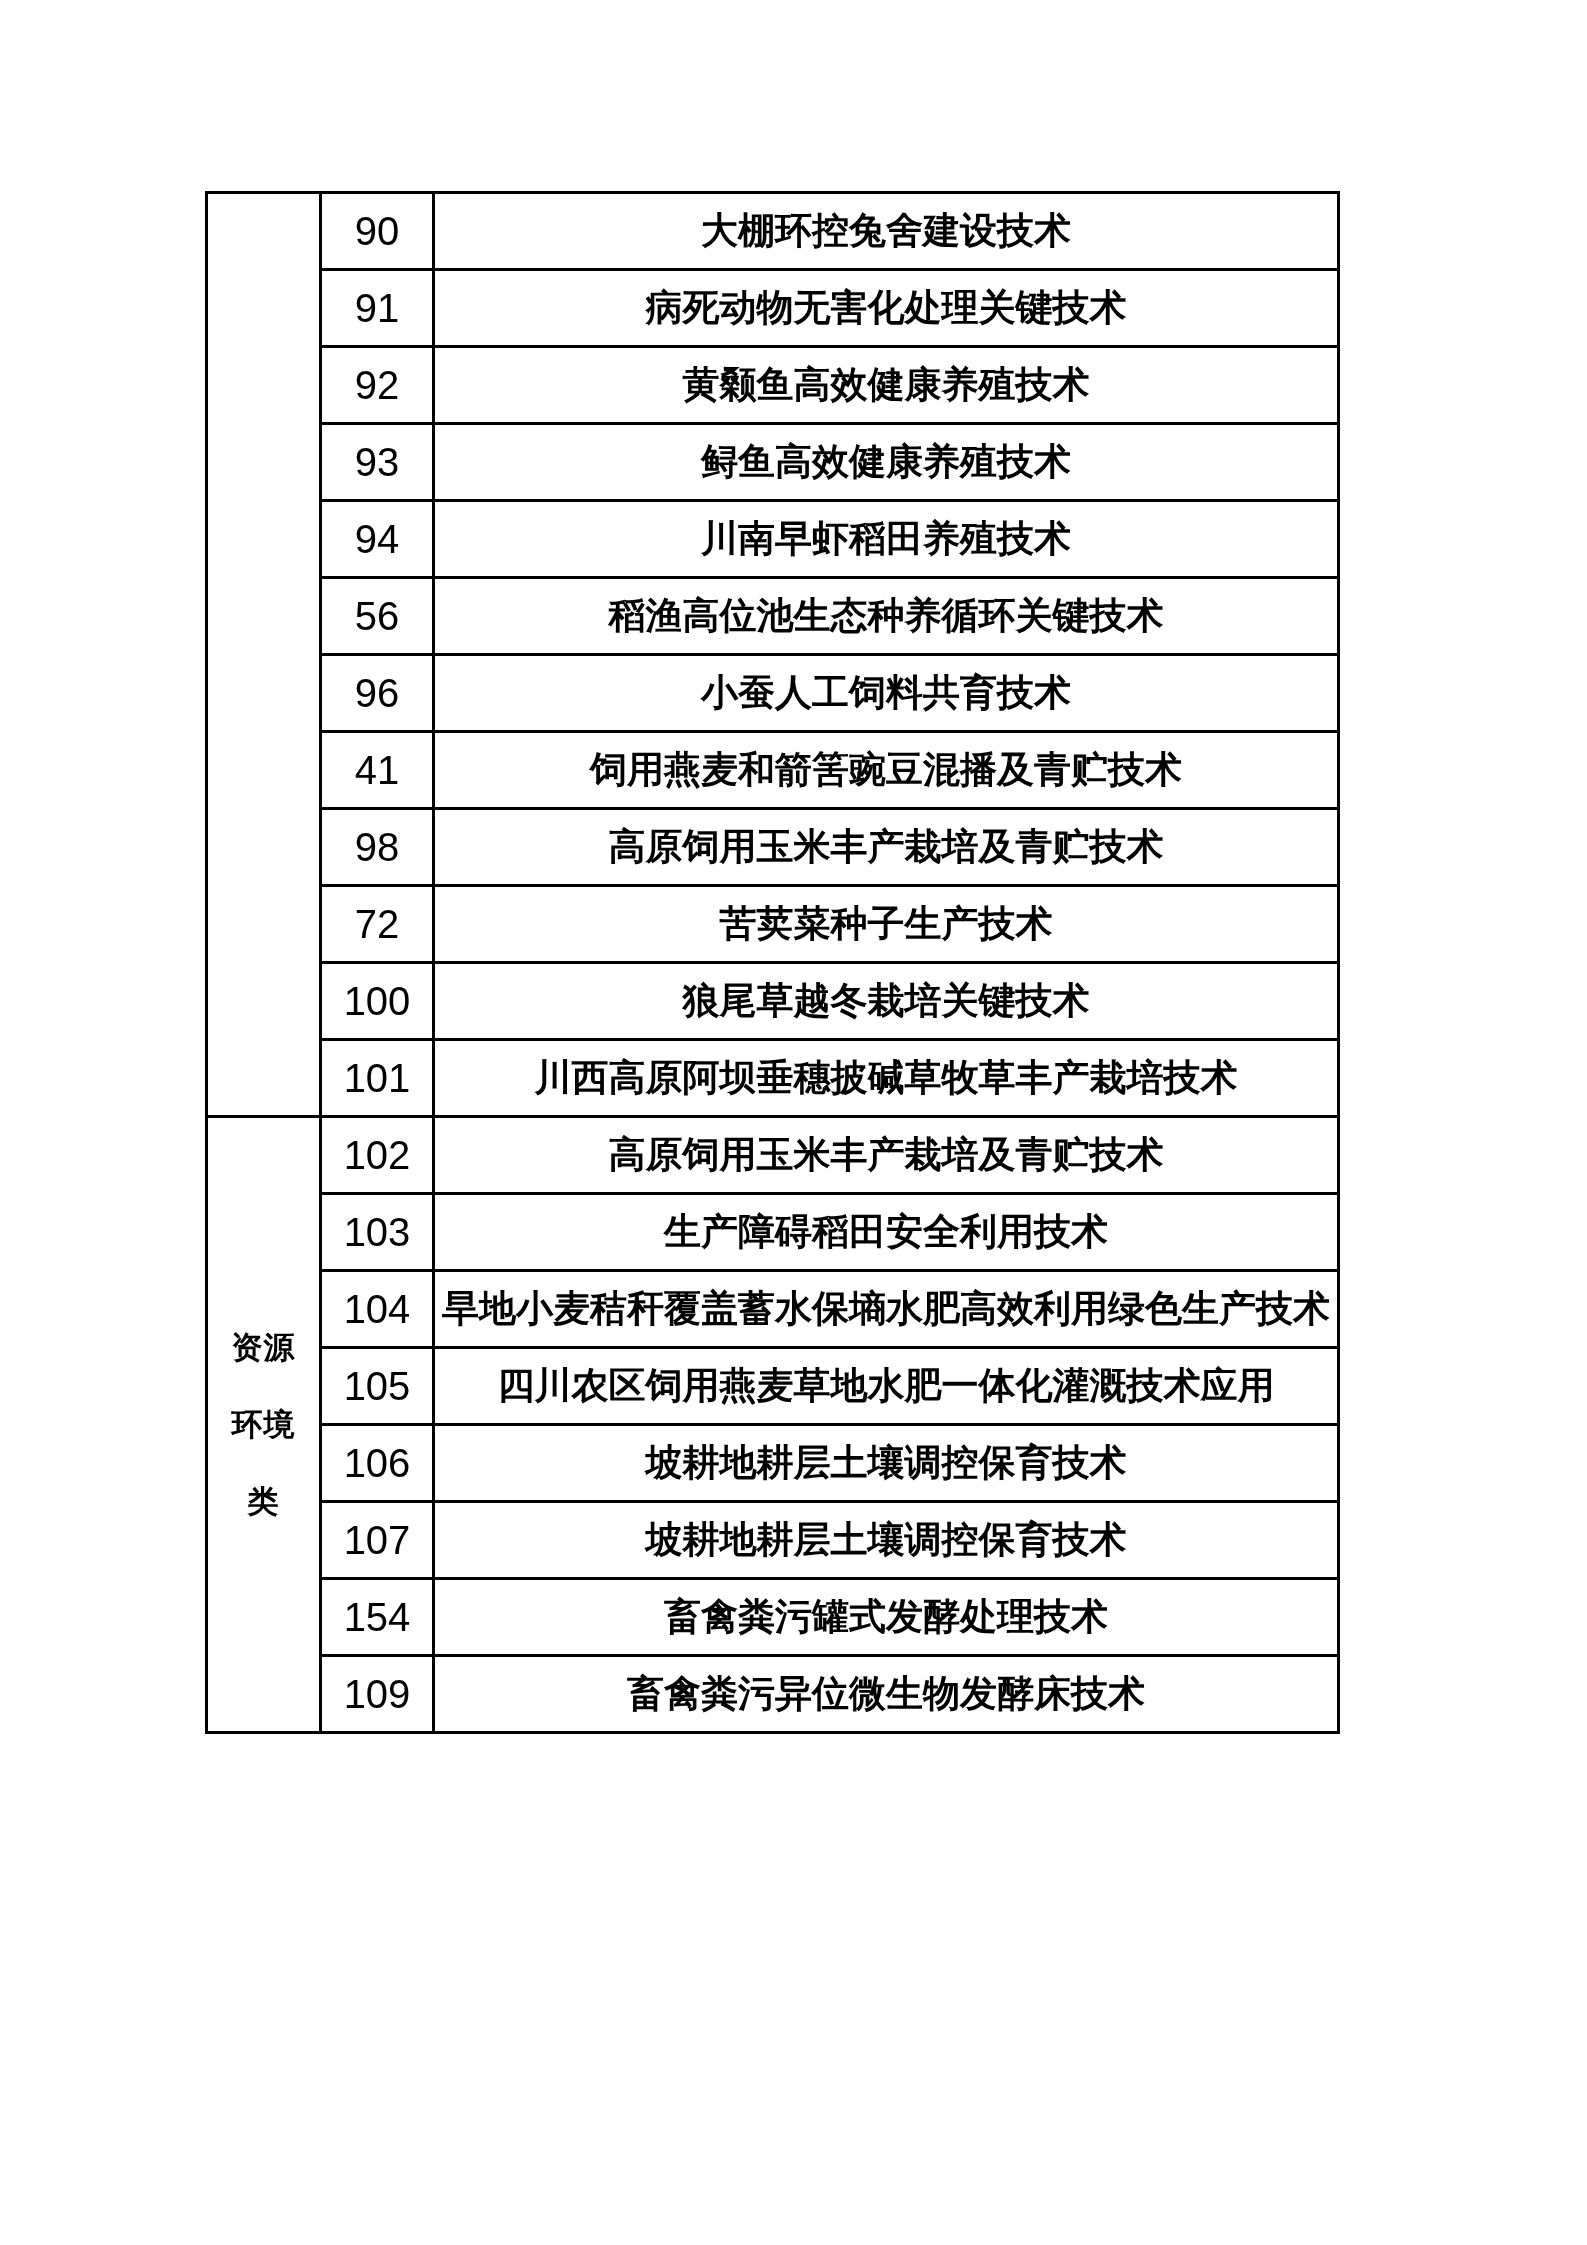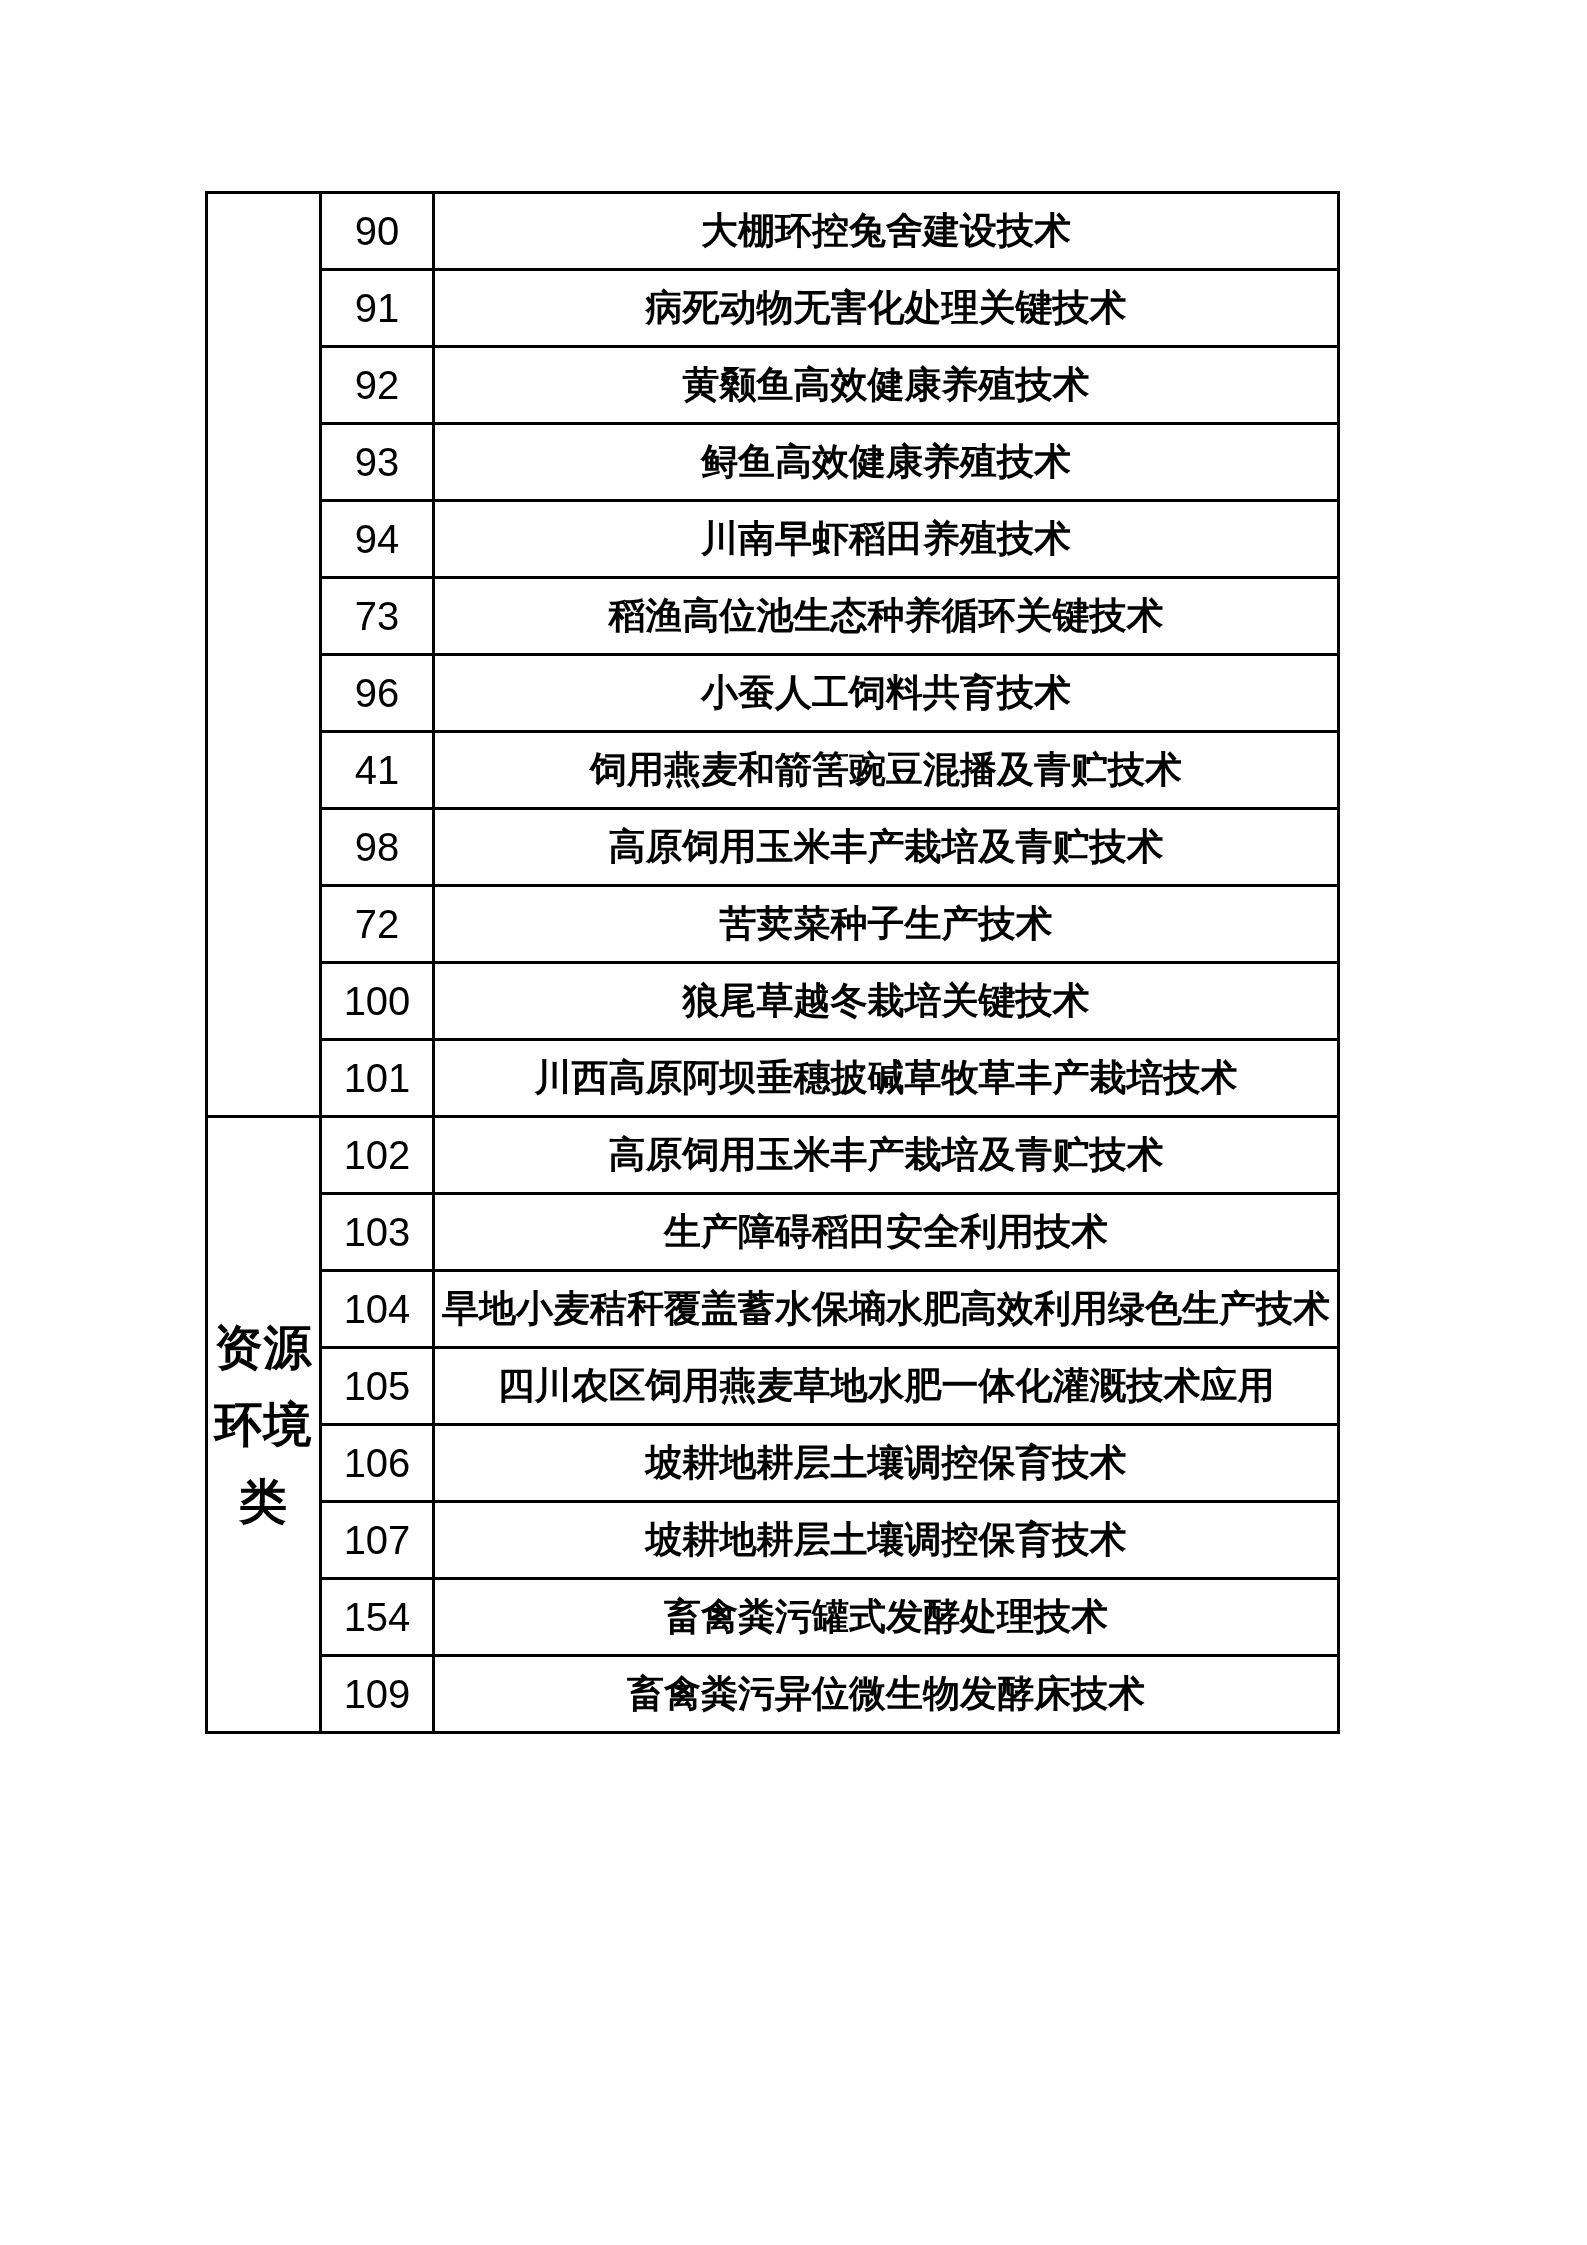--- a/index.html
+++ b/index.html
@@ -32,21 +32,21 @@
     height: 77px;
   }
   table.tech-table td {
     border: 3px solid #000000;
     text-align: center;
     vertical-align: middle;
     padding: 0;
     overflow: hidden;
   }
   td.cat-cell {
-    font-size: 48px;
+    font-size: 31px;
     font-weight: bold;
     line-height: 77px;
     letter-spacing: 1px;
     font-family: Liberation Serif, serif;
   }
   td.num-cell {
     font-size: 40px;
     font-weight: normal;
   }
   td.name-cell {
@@ -81,21 +81,21 @@
         </tr>
         <tr>
           <td class="num-cell">93</td>
           <td class="name-cell">鲟鱼高效健康养殖技术</td>
         </tr>
         <tr>
           <td class="num-cell">94</td>
           <td class="name-cell">川南早虾稻田养殖技术</td>
         </tr>
         <tr>
-          <td class="num-cell">73</td>
+          <td class="num-cell">56</td>
           <td class="name-cell">稻渔高位池生态种养循环关键技术</td>
         </tr>
         <tr>
           <td class="num-cell">96</td>
           <td class="name-cell">小蚕人工饲料共育技术</td>
         </tr>
         <tr>
           <td class="num-cell">41</td>
           <td class="name-cell">饲用燕麦和箭筈豌豆混播及青贮技术</td>
         </tr>

